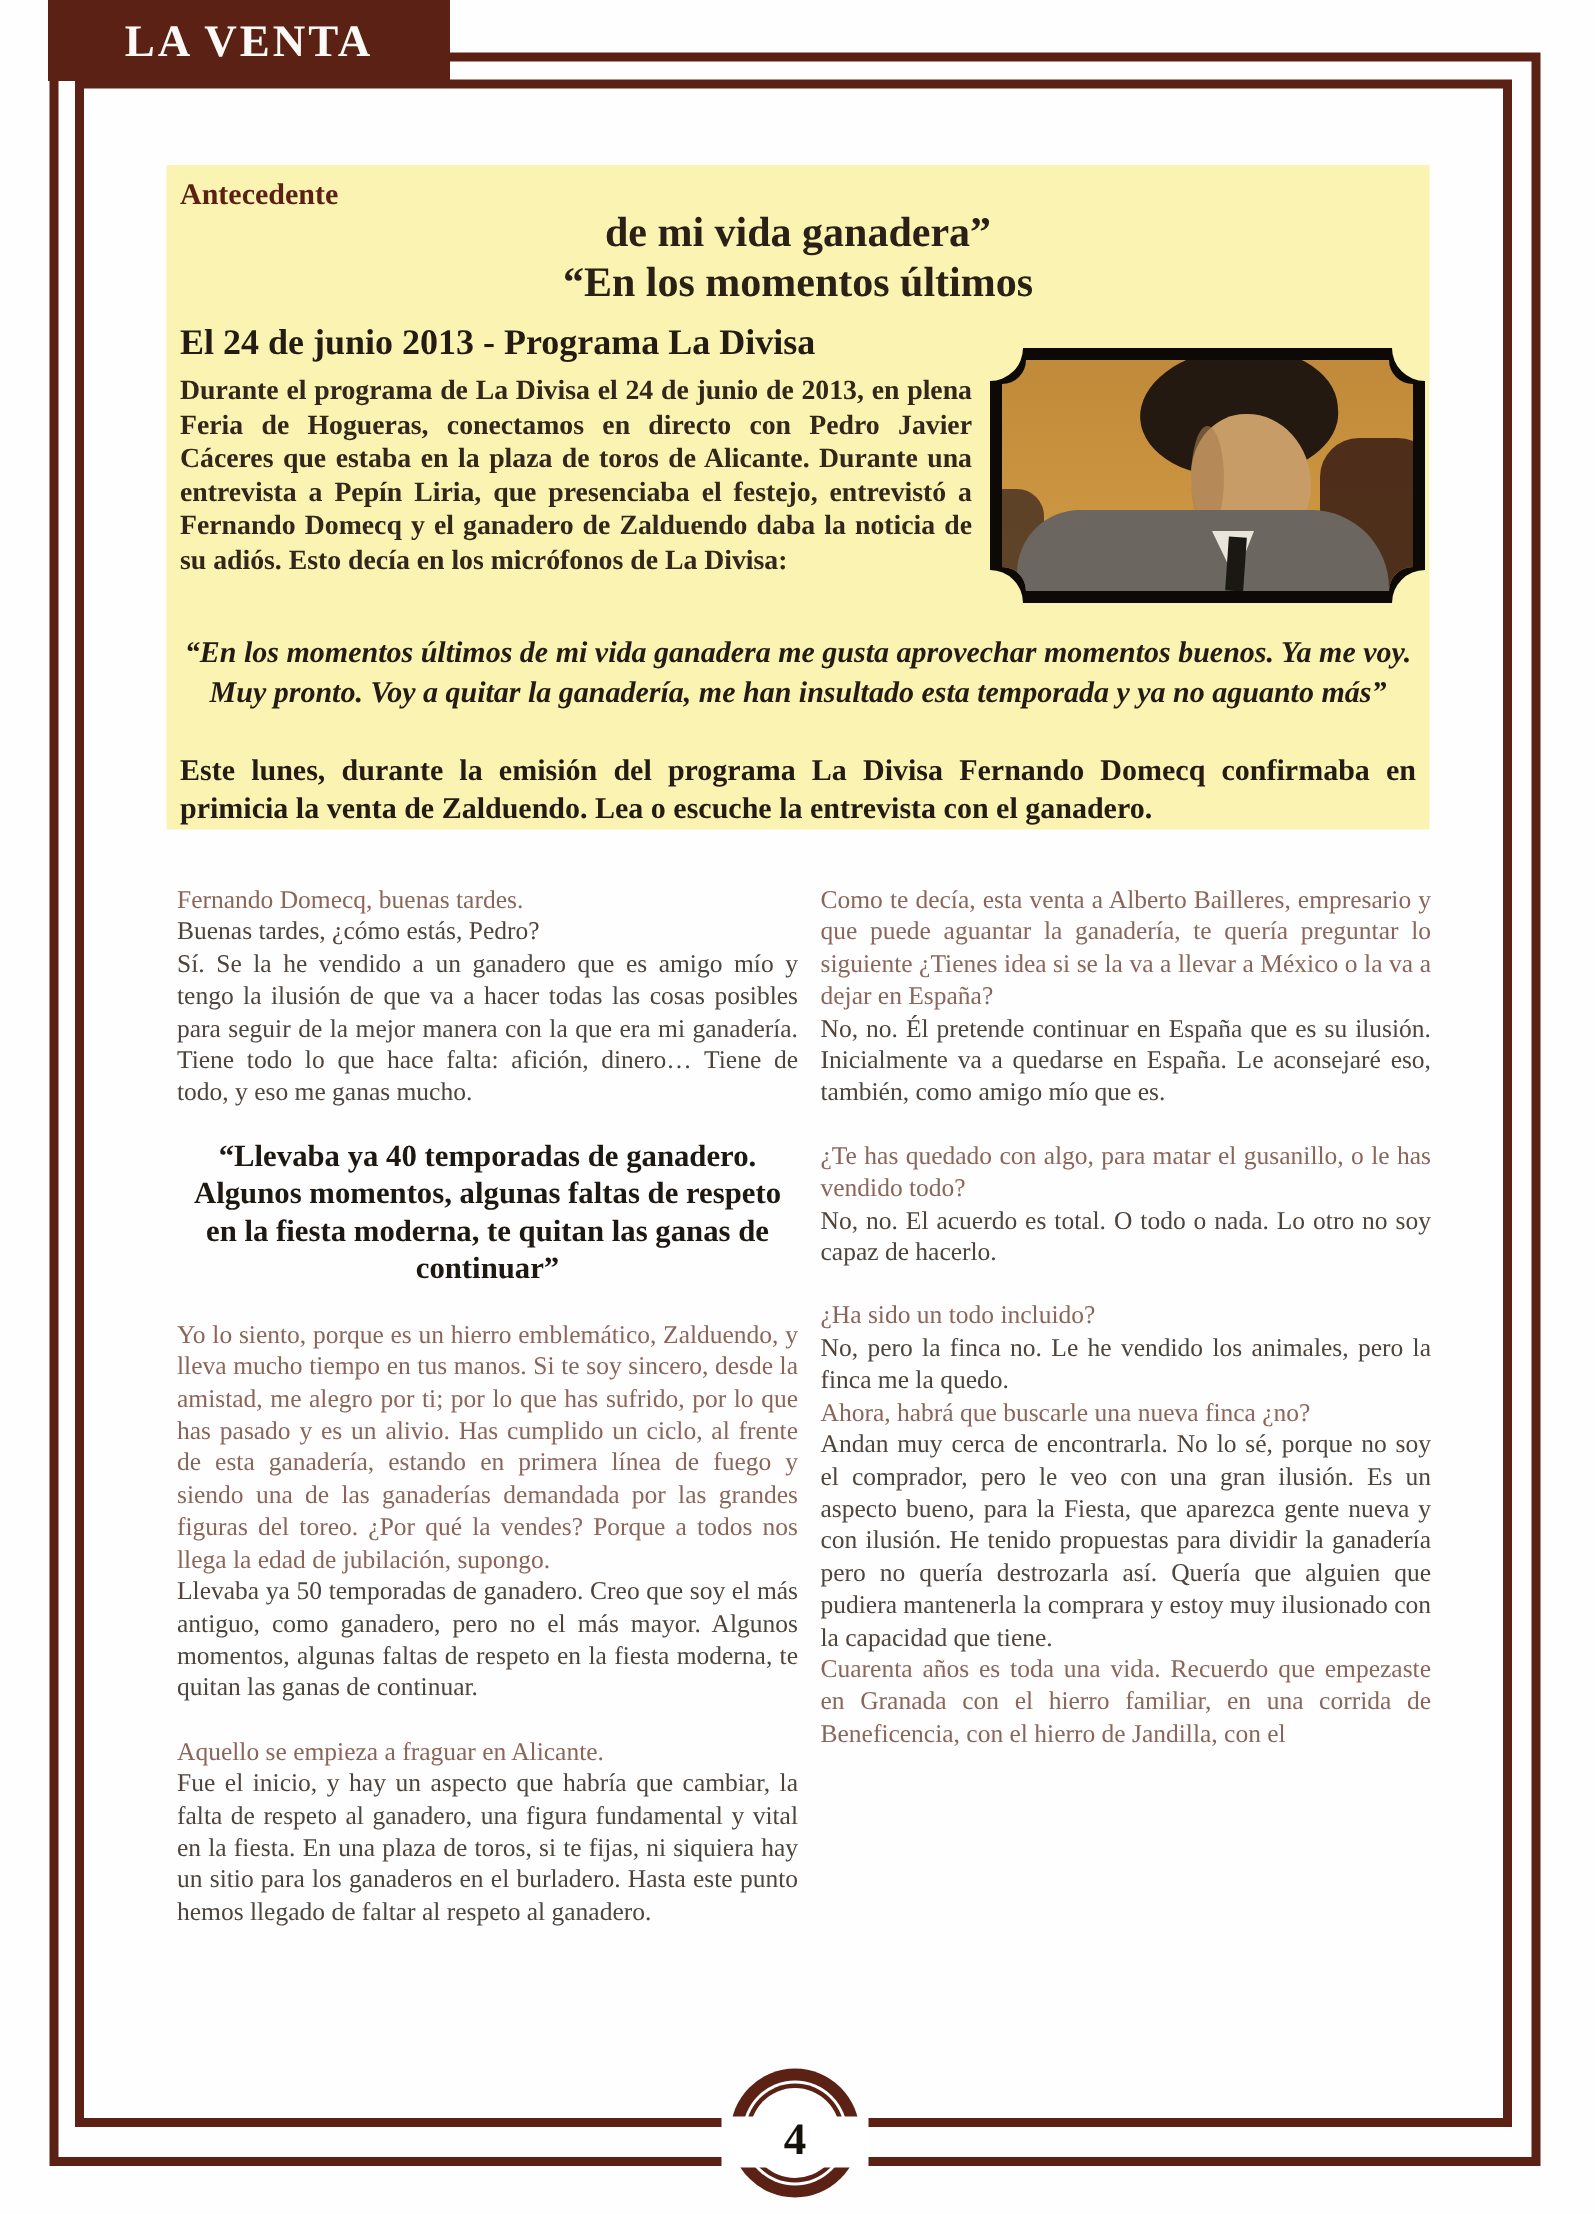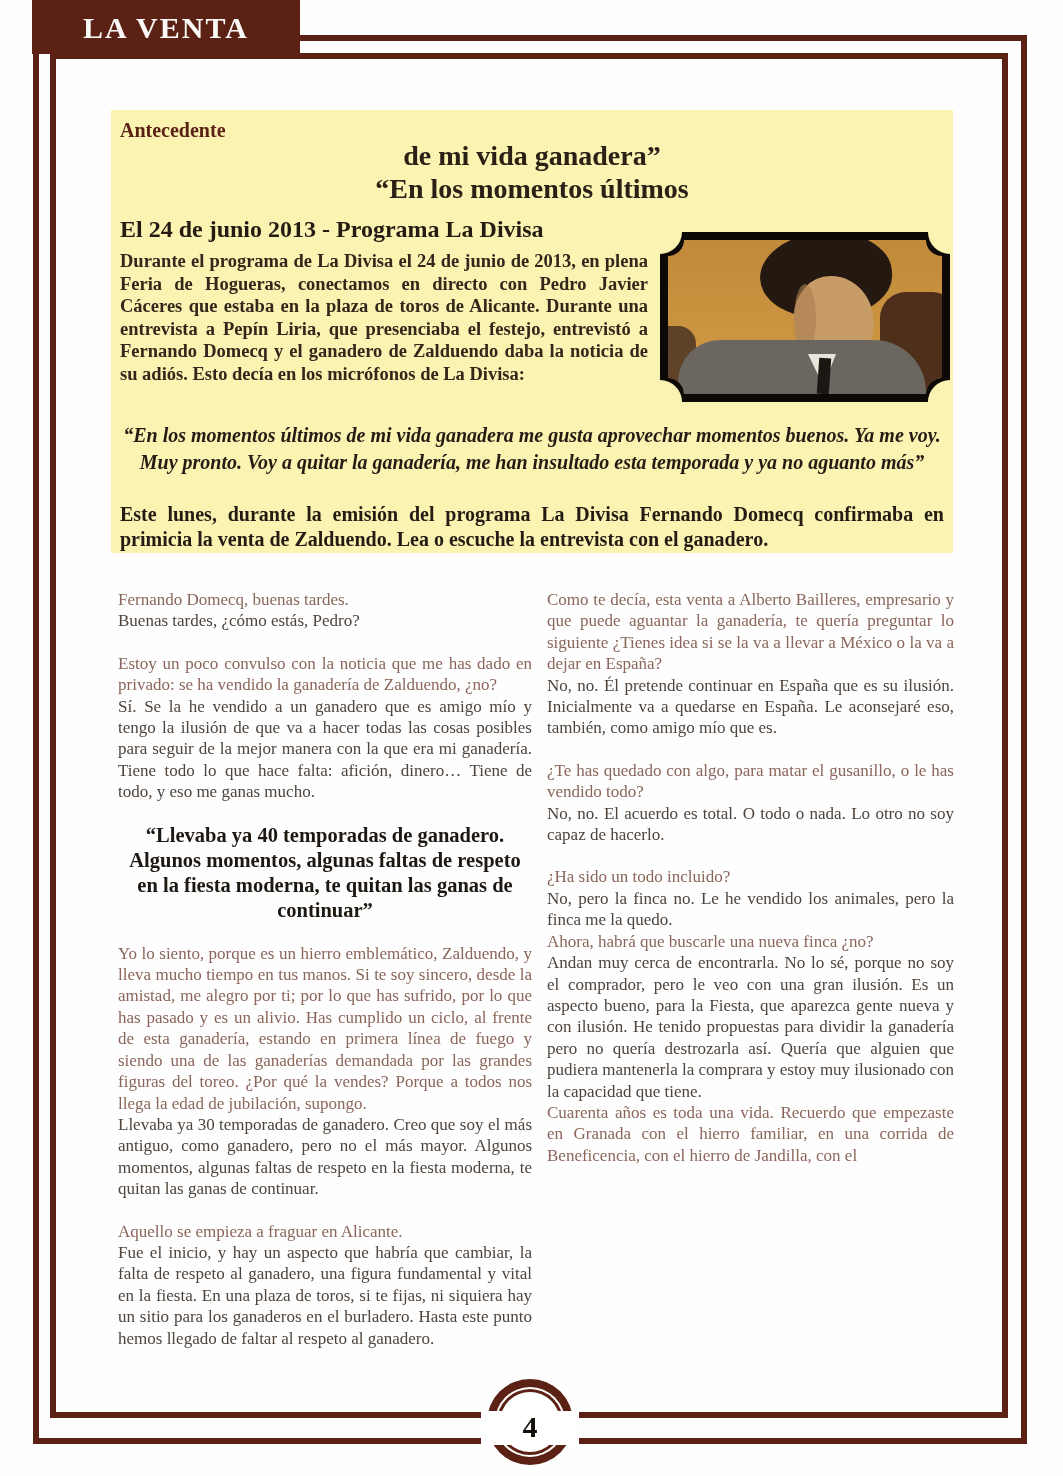--- a/index.html
+++ b/index.html
@@ -154,25 +154,24 @@
       </div>
     </div>
 
     <div class="intro-quote">“En los momentos últimos de mi vida ganadera me gusta aprovechar momentos buenos. Ya me voy. Muy pronto. Voy a quitar la ganadería, me han insultado esta temporada y ya no aguanto más”</div>
     <div class="intro-closing">Este lunes, durante la emisión del programa La Divisa Fernando Domecq confirmaba en primicia la venta de Zalduendo. Lea o escuche la entrevista con el ganadero.</div>
   </div>
 
   <div class="col col-left">
     <p class="q">Fernando Domecq, buenas tardes.</p>
     <p class="a">Buenas tardes, ¿cómo estás, Pedro?</p>
-    <p class="q gap">Estoy un poco convulso con la noticia que me has dado en privado: se ha vendido la ganadería de Zalduendo, ¿no?</p>
     <p class="a">Sí. Se la he vendido a un ganadero que es amigo mío y tengo la ilusión de que va a hacer todas las cosas posibles para seguir de la mejor manera con la que era mi ganadería. Tiene todo lo que hace falta: afición, dinero… Tiene de todo, y eso me ganas mucho.</p>
     <p class="pull">“Llevaba ya 40 temporadas de ganadero. Algunos momentos, algunas faltas de respeto en la fiesta moderna, te quitan las ganas de continuar”</p>
     <p class="q">Yo lo siento, porque es un hierro emblemático, Zalduendo, y lleva mucho tiempo en tus manos. Si te soy sincero, desde la amistad, me alegro por ti; por lo que has sufrido, por lo que has pasado y es un alivio. Has cumplido un ciclo, al frente de esta ganadería, estando en primera línea de fuego y siendo una de las ganaderías demandada por las grandes figuras del toreo. ¿Por qué la vendes?  Porque a todos nos llega la edad de jubilación, supongo.</p>
-    <p class="a">Llevaba ya 30 temporadas de ganadero. Creo que soy el más antiguo, como ganadero, pero no el más mayor. Algunos momentos, algunas faltas de respeto en la fiesta moderna, te quitan las ganas de continuar.</p>
+    <p class="a">Llevaba ya 50 temporadas de ganadero. Creo que soy el más antiguo, como ganadero, pero no el más mayor. Algunos momentos, algunas faltas de respeto en la fiesta moderna, te quitan las ganas de continuar.</p>
     <p class="q gap">Aquello se empieza a fraguar en Alicante.</p>
     <p class="a">Fue el inicio, y hay un aspecto que habría que cambiar, la falta de respeto al ganadero, una figura fundamental y vital en la fiesta. En una plaza de toros, si te fijas, ni siquiera hay un sitio para los ganaderos en el burladero. Hasta este punto hemos llegado de faltar al respeto al ganadero.</p>
   </div>
 
   <div class="col col-right">
     <p class="q">Como te decía, esta venta a Alberto Bailleres, empresario y que puede aguantar la ganadería, te quería preguntar lo siguiente ¿Tienes idea si se la va a llevar a México o la va a dejar en España?</p>
     <p class="a">No, no. Él pretende continuar en España que es su ilusión. Inicialmente va a quedarse en España. Le aconsejaré eso, también, como amigo mío que es.</p>
     <p class="q gap">¿Te has quedado con algo, para matar el gusanillo, o le has vendido todo?</p>
     <p class="a">No, no. El acuerdo es total. O todo o nada. Lo otro no soy capaz de hacerlo.</p>
     <p class="q gap">¿Ha sido un todo incluido?</p>

